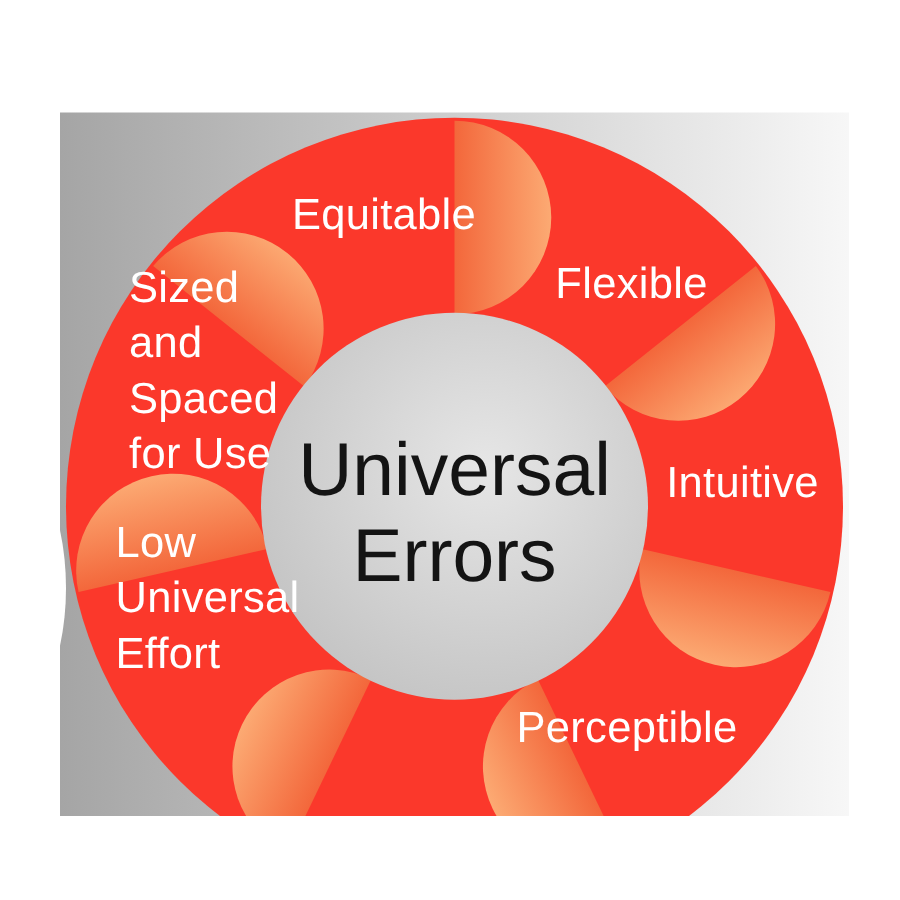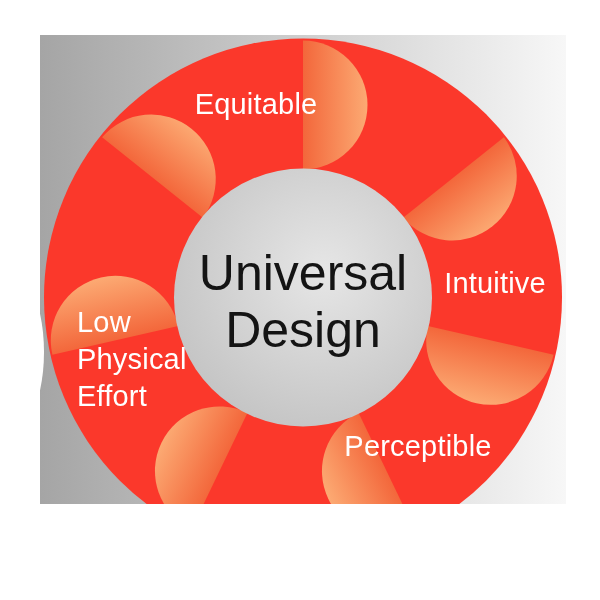--- a/index.html
+++ b/index.html
@@ -1,18 +1,19 @@
 <!DOCTYPE html>
 <html><head>
 <meta charset="utf-8">
 <style>
   html,body{margin:0;padding:0;background:#ffffff;}
   .stage{
     position:relative;width:600px;height:504px;overflow:hidden;
     font-family:"Liberation Sans", sans-serif;
+    margin-top:40px;
   }
   .stage svg{position:absolute;left:0;top:0;}
   .label{
     position:absolute;color:#ffffff;font-size:29px;font-weight:500;
     letter-spacing:.2px;white-space:pre-line;line-height:37px;
   }
   .centered{transform:translate(-50%,-50%);text-align:center;white-space:nowrap;}
   .lbl-equitable{left:256px;top:104px;}
   .lbl-flexible{left:421px;top:150px;}
   .lbl-intuitive{left:495px;top:283px;}
@@ -76,23 +77,28 @@
       <path d="M 427.8 326.0 A 64.5 64.5 0 0 0 553.6 354.7 Z" fill="url(#pg2)"></path>
       <path d="M 358.5 412.8 A 64.5 64.5 0 0 0 414.5 529.1 Z" fill="url(#pg3)"></path>
       <path d="M 247.5 412.8 A 64.5 64.5 0 0 0 191.5 529.1 Z" fill="url(#pg4)"></path>
       <path d="M 178.2 326.0 A 64.5 64.5 0 0 0 52.4 354.7 Z" fill="url(#pg5)"></path>
       <path d="M 202.9 217.7 A 64.5 64.5 0 0 0 102.1 137.3 Z" fill="url(#pg6)"></path>
       <circle cx="303" cy="297.5" r="129" fill="url(#innerGrad)"></circle>
       <ellipse cx="-8" cy="352" rx="52" ry="100" fill="#ffffff"></ellipse>
     </svg>
 
   <div class="label centered lbl-equitable">Equitable</div>
+  <div class="label centered lbl-flexible">Flexible</div>
   <div class="label centered lbl-intuitive">Intuitive</div>
   <div class="label centered lbl-perceptible">Perceptible</div>
   <div class="label lbl-low">Low
-Physical
+Universal
 Effort</div>
+  <div class="label lbl-sized">Sized
+and
+Spaced
+for Use</div>
 
   <div class="center-title">
     <div>Universal</div>
-    <div>Design</div>
+    <div>Errors</div>
   </div>
 </div>
 
 </body></html>

